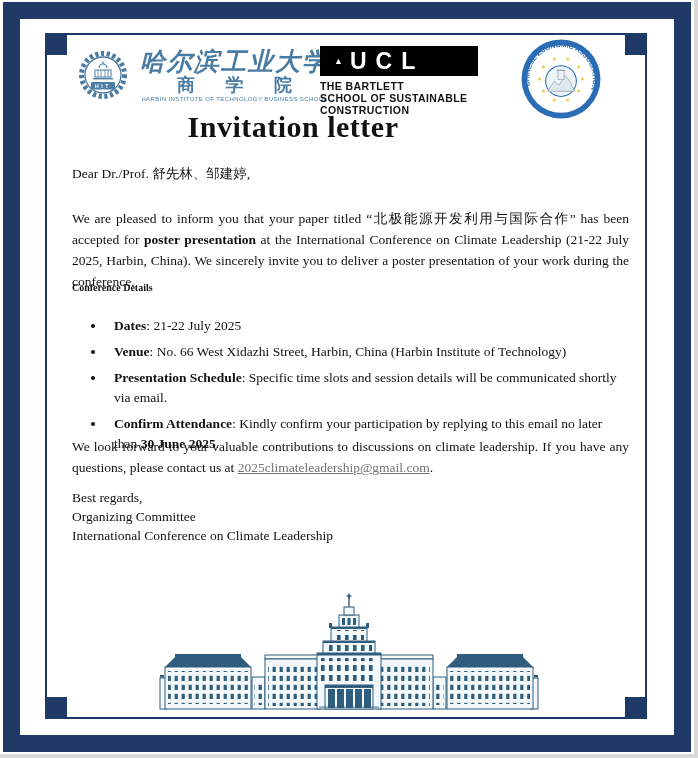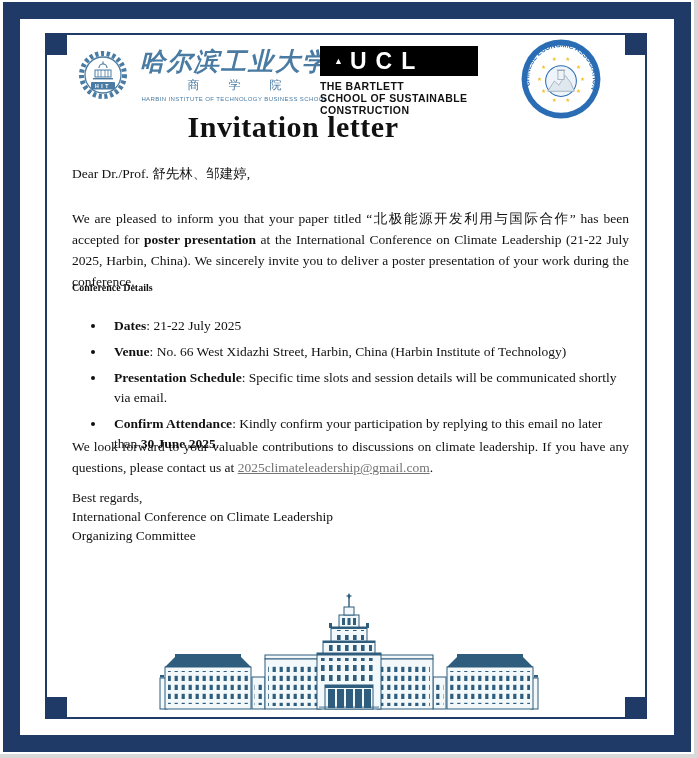--- a/index.html
+++ b/index.html
@@ -21,21 +21,21 @@
     border: 2px solid #1f3a66;
   }
   .corner-sq { position: absolute; width: 20px; height: 20px; background: #1f3a66; }
   .sq-tl { left: 0; top: 0; } .sq-tr { right: 0; top: 0; }
   .sq-bl { left: 0; bottom: 0; } .sq-br { right: 0; bottom: 0; }
 
   
   .hit-logo { position: absolute; left: 74px; top: 48px; display: flex; gap: 8px; align-items: flex-start; }
   .hit-text { display: flex; flex-direction: column; align-items: center; color: #4a7ba3; }
   .hit-cn-name { font-size: 25px; font-weight: bold; font-style: italic; letter-spacing: 2px; line-height: 28px; white-space: nowrap; }
-  .hit-cn-school { font-size: 12px; font-weight: normal; letter-spacing: 13px; line-height: 18px; margin-left: 13px; }
+  .hit-cn-school { font-size: 18px; font-weight: bold; letter-spacing: 13px; line-height: 18px; margin-left: 13px; }
   .hit-caption { font-size: 6px; letter-spacing: 0.4px; margin-top: 2px; white-space: nowrap; font-family: "Liberation Sans", sans-serif; }
 
   .ucl-logo { position: absolute; left: 320px; top: 46px; font-family: "Liberation Sans", sans-serif; }
   .ucl-box { width: 158px; height: 30px; background: #000000; color: #ffffff;
              display: flex; align-items: center; gap: 7px; padding-left: 14px; }
   .ucl-tri { font-size: 9px; line-height: 1; }
   .ucl-word { font-size: 23px; font-weight: bold; letter-spacing: 9px; line-height: 1; }
   .ucl-lines { margin-top: 4px; font-size: 10.5px; font-weight: bold; color: #111111; line-height: 12px; letter-spacing: 0.4px; }
 
   .cea-logo { position: absolute; left: 520px; top: 38px; }
@@ -152,22 +152,22 @@
     <li><span class="bold">Venue</span><span>: No. 66 West Xidazhi Street, Harbin, China (Harbin Institute of Technology)</span></li>
     <li><span class="bold">Presentation Schedule</span><span>: Specific time slots and session details will be communicated shortly via email.</span></li>
     <li><span class="bold">Confirm Attendance</span><span>: Kindly confirm your participation by replying to this email no later than </span><span class="bold">30 June 2025</span><span>.</span></li>
   </ul>
 </div>
 
 <div class="para para2"><span>We look forward to your valuable contributions to discussions on climate leadership. If you have any questions, please contact us at </span><a class="email">2025climateleadership@gmail.com</a><span>.</span></div>
 
 <div class="signature">
   <div>Best regards,</div>
+  <div>Organizing Committee</div>
   <div>International Conference on Climate Leadership</div>
-  <div>Organizing Committee</div>
 </div>
 
 <div class="building">
   <svg width="380" height="120" viewBox="0 0 380 120">
     <defs>
       <pattern id="winA" width="7" height="9" patternUnits="userSpaceOnUse">
         <rect x="1.6" y="1.8" width="3.2" height="5.2" fill="#2e5d7d"></rect>
       </pattern>
       <pattern id="winB" width="8" height="10" patternUnits="userSpaceOnUse">
         <rect x="2" y="2" width="3.6" height="6" fill="#2e5d7d"></rect>

